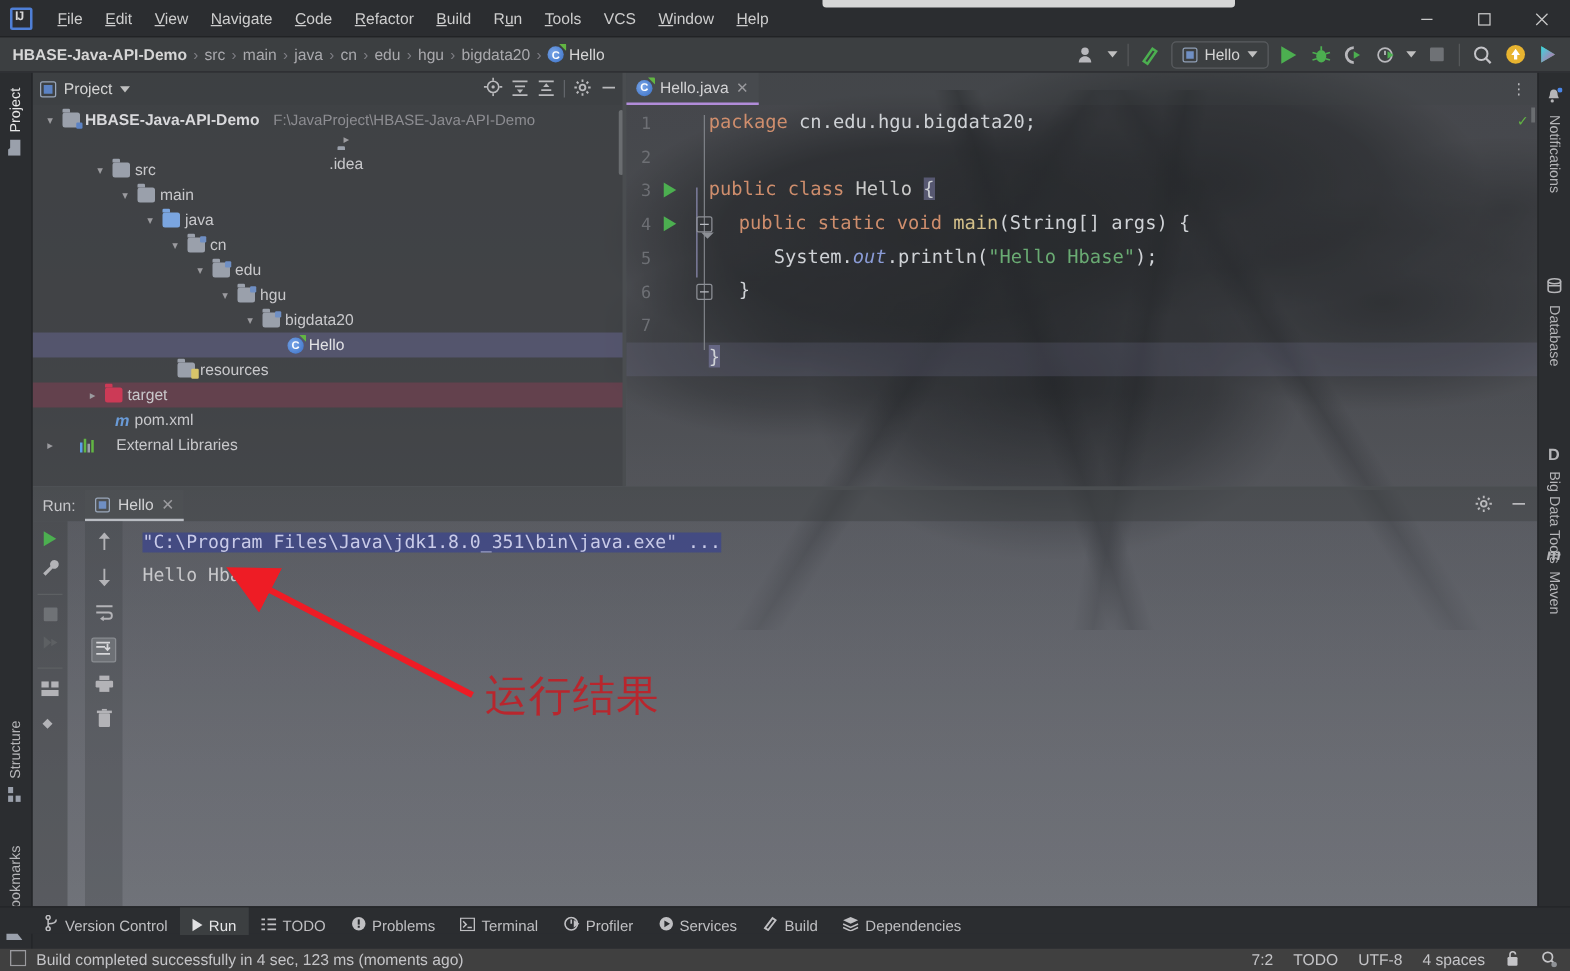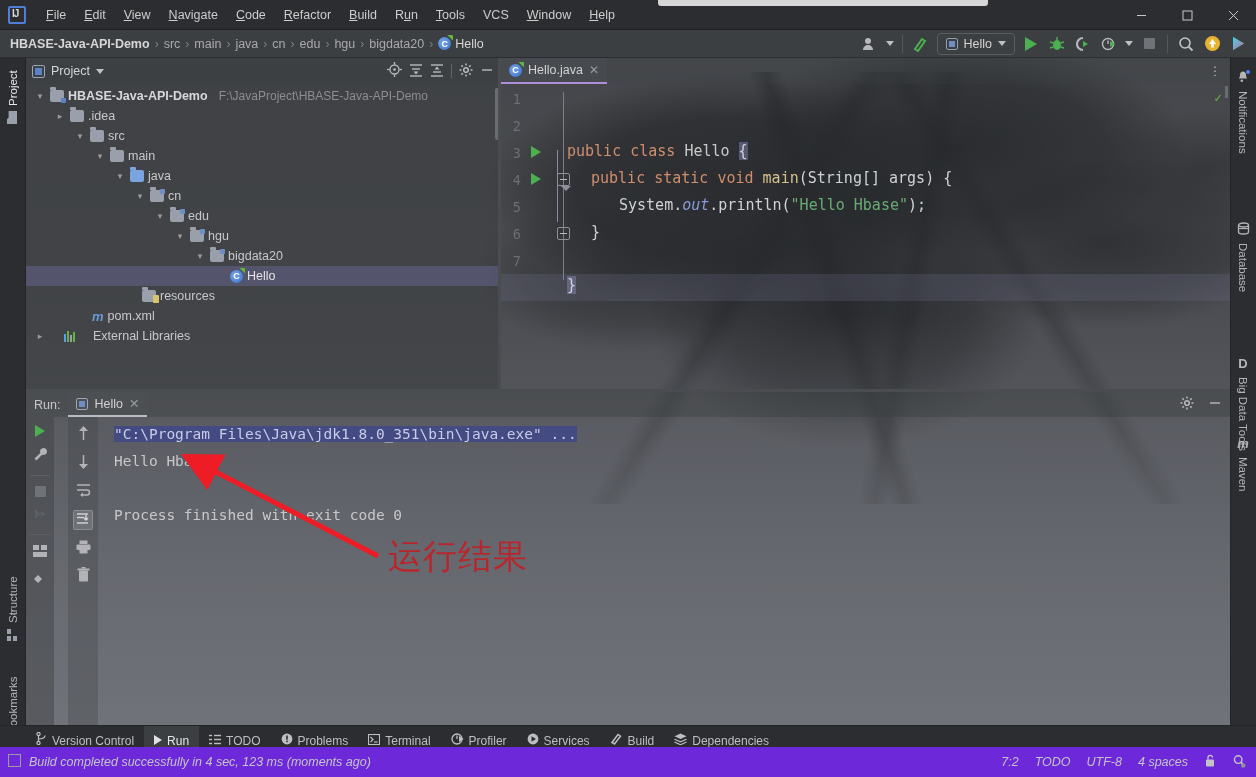--- a/index.html
+++ b/index.html
@@ -258,22 +258,22 @@
   
   .bottombar{
     position:absolute; left:0; bottom:30px; width:1256px; height:22px;
     background:#2b2d30; display:flex; align-items:center; z-index:40;
     border-top:1px solid #232427;
   }
   .bbitem{ display:flex; align-items:flex-end; gap:5px; padding:0 10px; height:22px;
            color:#bfbfc2; font-size:12px; }
   .bbitem.active{ background:#3c3f41; color:#e6e6e8; }
   .statusbar{
-    position:absolute; left:0; bottom:0; width:1256px; height:30px;
-    background:#6d28d9; display:flex; align-items:center; z-index:40;font-style:italic;
+    position:absolute; left:0; bottom:0; width:1256px; height:18px;
+    background:#404040; display:flex; align-items:center; z-index:40;
   }
   .statusbar .msg{ color:#c4c4c7; font-size:12.5px; margin-left:8px; }
   .statusbar .right{ margin-left:auto; display:flex; align-items:center; gap:16px; padding-right:10px;
                      color:#c4c4c7; font-size:12.5px; }
 </style>
 </head>
 <body>
 
 <div id="app">
 
@@ -533,21 +533,21 @@
     </div>
 
     <div class="tree">
 
       <div class="trow" style="padding-left:8px;">
         <span class="arrow down"></span>
         <span class="fold prj"></span>
         <span style="font-weight:bold;color:#d8d8db;">HBASE-Java-API-Demo</span>
         <span class="pathhint">F:\JavaProject\HBASE-Java-API-Demo</span>
       </div>
-      <div class="trow" style="padding-left:28px;">
+      <div class="trow" style="padding-left:28px;flex-direction:column;">
         <span class="arrow right"></span>
         <span class="fold"></span>
         <span>.idea</span>
       </div>
       <div class="trow" style="padding-left:48px;">
         <span class="arrow down"></span>
         <span class="fold"></span>
         <span>src</span>
       </div>
       <div class="trow" style="padding-left:68px;">
@@ -582,20 +582,25 @@
       </div>
       <div class="trow sel" style="padding-left:188px;">
         <span class="arrow"></span>
         <span class="cicon">C</span>
         <span style="color:#e2e2e5;">Hello</span>
       </div>
       <div class="trow" style="padding-left:100px;">
         <span class="arrow"></span>
         <span class="fold res"></span>
         <span>resources</span>
+      </div>
+      <div class="trow mod" style="padding-left:42px;">
+        <span class="arrow right"></span>
+        <span class="fold tgt"></span>
+        <span>target</span>
       </div>
       <div class="trow" style="padding-left:62px;">
         <span class="arrow" style="width:0"></span>
         <span class="mico">m</span>
         <span>pom.xml</span>
       </div>
       <div class="trow" style="padding-left:8px;gap:18px;">
         <span class="arrow right"></span>
         <span class="libico">
           <i style="height:8px;background:#5aa0e8;"></i>
@@ -632,20 +637,21 @@
         <div class="lnum" style="top:142px;">6</div>
         <div class="lnum" style="top:169px;">7</div>
         <div class="gutrun" style="top:62px;"></div>
         <div class="gutrun" style="top:89px;"></div>
         <div class="vline2"></div>
         <div class="vline"></div>
         <div class="foldm down" style="top:89px;"></div>
         <div class="foldm" style="top:143px;"></div>
       </div>
 
+      <div class="cline" style="top:4px;"><span class="kw">package</span> <span class="pl">cn.edu.hgu.bigdata20;</span></div>
       <div class="cline" style="top:58px;"><span class="kw">public</span> <span class="kw">class</span> <span class="cls2">Hello</span> <span class="pl selbrace">{</span></div>
       <div class="cline" style="top:85px;padding-left:24px;"><span class="kw">public</span> <span class="kw">static</span> <span class="kw">void</span> <span class="fn">main</span><span class="pl">(String[] args) {</span></div>
       <div class="cline" style="top:112px;padding-left:52px;"><span class="pl">System.</span><span class="fld">out</span><span class="pl">.println(</span><span class="str">"Hello Hbase"</span><span class="pl">);</span></div>
       <div class="cline" style="top:139px;padding-left:24px;"><span class="pl">}</span></div>
       <div class="cline" style="top:192px;"><span class="pl selbrace">}</span></div>
 
       <div class="checkok">✓</div>
       <div class="escroll"></div>
     </div>
   </div>
@@ -751,21 +757,20 @@
               <rect x="0.5" y="1.5" width="12" height="2" fill="#b3b3b7"></rect>
               <rect x="4.5" y="0" width="4" height="1.6" fill="#b3b3b7"></rect>
             </svg>
         </span>
       </div>
 
       <div class="console">
         <div class="conline"><span class="cmdline">"C:\Program Files\Java\jdk1.8.0_351\bin\java.exe" ...</span></div>
         <div class="conline">Hello Hbase</div>
         <div class="conline"></div>
-        <div class="conline">Process finished with exit code 0</div>
       </div>
     </div>
   </div>
 
   <svg class="anno">
     <defs>
       <marker id="ah" markerWidth="8" markerHeight="8" refX="1" refY="4" orient="auto">
         <path d="M0,0 L8,4 L0,8 Z" fill="#ee1c25"></path>
       </marker>
     </defs>

